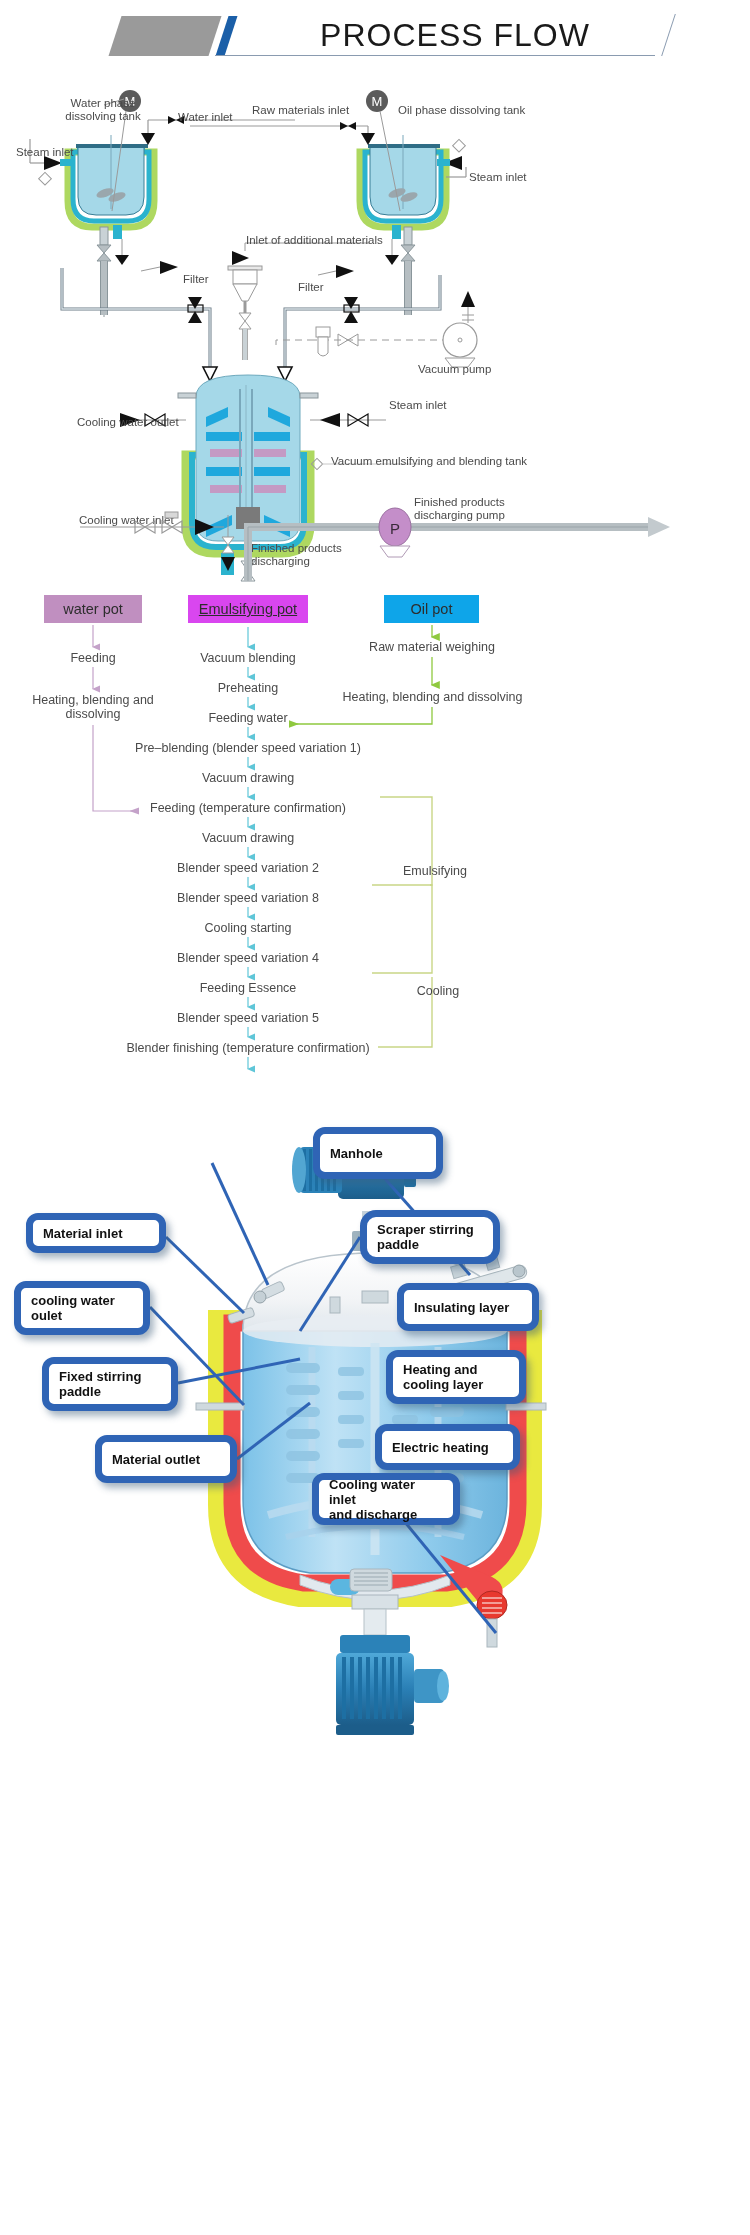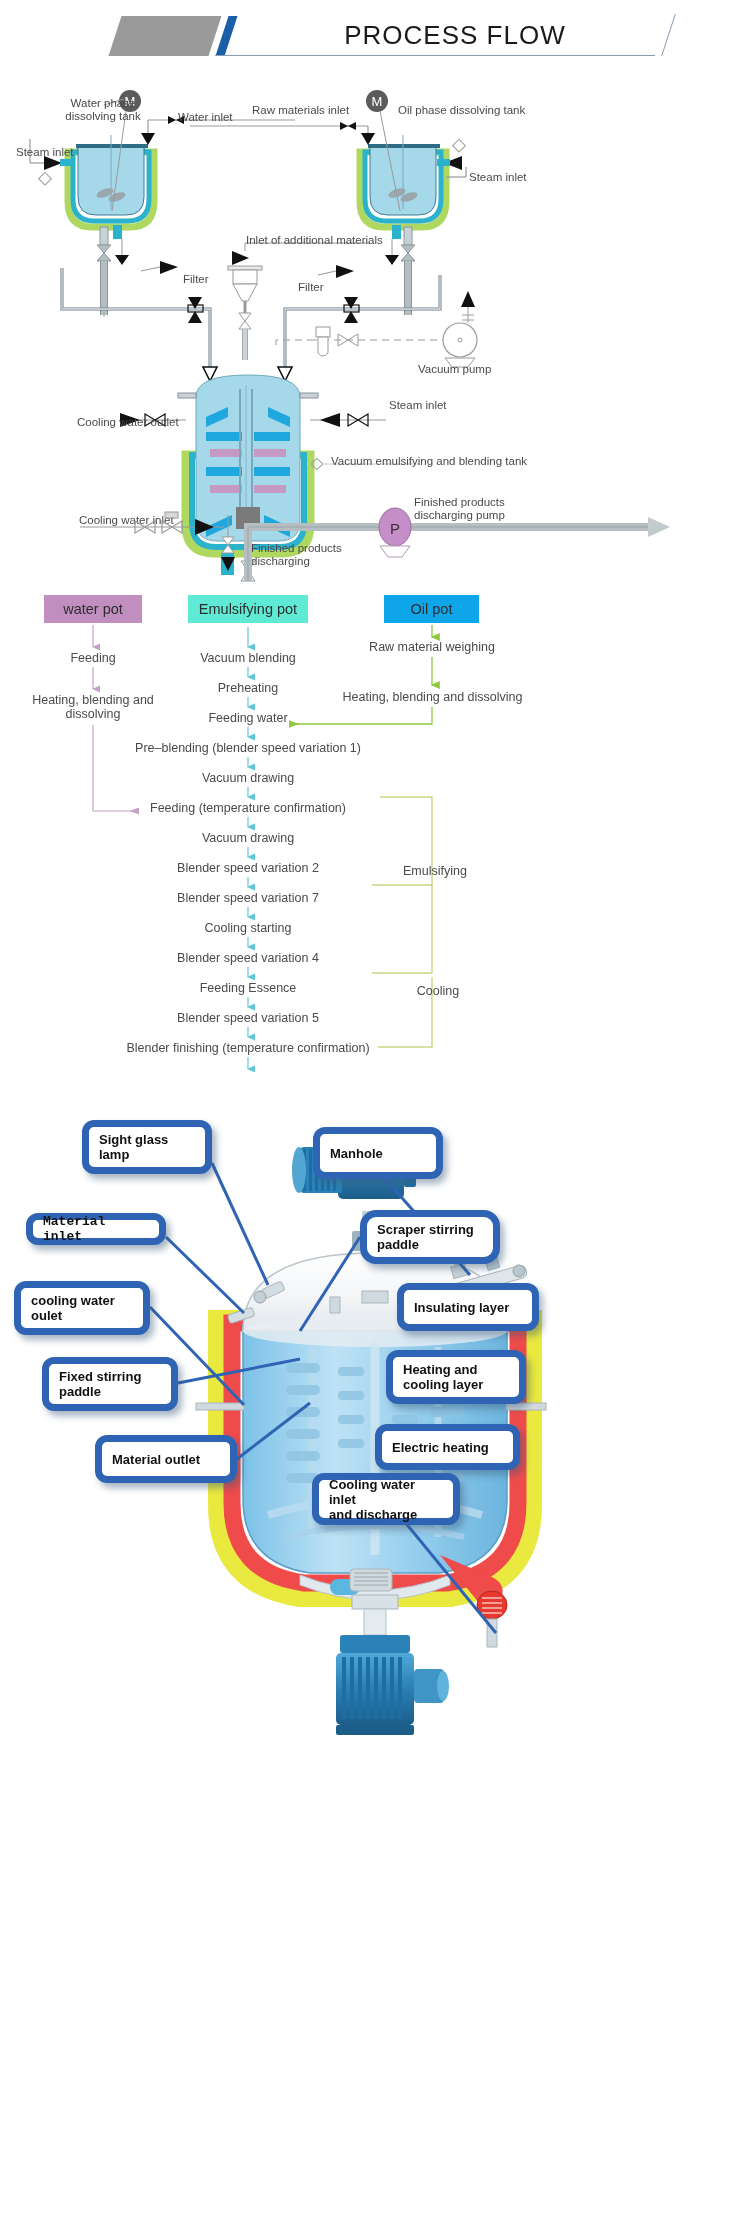--- a/index.html
+++ b/index.html
@@ -7,39 +7,39 @@
        font-family:"Liberation Sans","DejaVu Sans",sans-serif;color:#3a3a3a;}
 
   
   .header{position:absolute;left:0;top:0;width:750px;height:72px;}
   .hdr-para{position:absolute;left:115px;top:16px;width:100px;height:40px;
             background:#9a9a9a;transform:skewX(-18deg);}
   .hdr-slash{position:absolute;left:222px;top:16px;width:9px;height:40px;
              background:#1b5fa8;transform:skewX(-18deg);}
   .hdr-title{position:absolute;left:240px;top:14px;width:430px;height:42px;
              display:flex;align-items:center;justify-content:center;
-             font-size:26px;letter-spacing:1px;color:#1a1a1a;font-weight:400;}
+             font-size:32px;letter-spacing:1px;color:#1a1a1a;font-weight:400;}
   .hdr-rule{position:absolute;left:215px;top:55px;width:440px;height:1px;background:#8a9bb0;}
   .hdr-diag{position:absolute;left:650px;top:14px;width:40px;height:42px;}
   .hdr-diag i{position:absolute;left:18px;top:0;width:1px;height:42px;background:#8a9bb0;
               transform:skewX(-18deg);display:block;}
 
   
   .pid{position:absolute;left:0;top:75px;width:750px;height:510px;}
   .pid svg{position:absolute;left:0;top:0;}
   .lbl{position:absolute;font-size:11.5px;color:#4a4a4a;line-height:13px;white-space:nowrap;}
   .lbl.ctr{text-align:center;}
 
   
   .flow{position:absolute;left:0;top:585px;width:750px;height:500px;}
   .flow svg{position:absolute;left:0;top:0;}
   .potbox{position:absolute;display:flex;align-items:center;justify-content:center;
           font-size:14.5px;color:#2d2d2d;}
   .pot-water{background:#c08fc0;}
-  .pot-emul{background:#5eead4;}
+  .pot-emul{background:#d946ef;text-decoration:underline;}
   .pot-oil{background:#0ea5e9;}
   .fstep{position:absolute;font-size:12.5px;color:#4a4a4a;text-align:center;
          line-height:14px;white-space:nowrap;}
   .fstep.wrap{white-space:normal;}
 
   
   .equip{position:absolute;left:0;top:1085px;width:750px;height:1150px;}
   .equip svg{position:absolute;left:0;top:0;}
   .callout{position:absolute;box-sizing:border-box;
            border:7px solid #2f64b5;border-radius:12px;background:#ffffff;
@@ -329,21 +329,21 @@
   <div class="fstep" style="left:330px;top:105px;width:205px;">Heating, blending and dissolving</div>
 
   <div class="fstep" style="left:148px;top:66px;width:200px;">Vacuum blending</div>
   <div class="fstep" style="left:148px;top:96px;width:200px;">Preheating</div>
   <div class="fstep" style="left:148px;top:126px;width:200px;">Feeding water</div>
   <div class="fstep" style="left:98px;top:156px;width:300px;">Pre–blending (blender speed variation 1)</div>
   <div class="fstep" style="left:148px;top:186px;width:200px;">Vacuum drawing</div>
   <div class="fstep" style="left:108px;top:216px;width:280px;">Feeding (temperature confirmation)</div>
   <div class="fstep" style="left:148px;top:246px;width:200px;">Vacuum drawing</div>
   <div class="fstep" style="left:128px;top:276px;width:240px;">Blender speed variation 2</div>
-  <div class="fstep" style="left:128px;top:306px;width:240px;">Blender speed variation 7</div>
+  <div class="fstep" style="left:128px;top:306px;width:240px;">Blender speed variation 8</div>
   <div class="fstep" style="left:148px;top:336px;width:200px;">Cooling starting</div>
   <div class="fstep" style="left:128px;top:366px;width:240px;">Blender speed variation 4</div>
   <div class="fstep" style="left:148px;top:396px;width:200px;">Feeding Essence</div>
   <div class="fstep" style="left:128px;top:426px;width:240px;">Blender speed variation 5</div>
   <div class="fstep" style="left:88px;top:456px;width:320px;">Blender finishing (temperature confirmation)</div>
 
   <div class="fstep" style="left:390px;top:279px;width:90px;">Emulsifying</div>
   <div class="fstep" style="left:403px;top:399px;width:70px;">Cooling</div>
 </div>
 
@@ -498,27 +498,24 @@
     <path d="M150,222 L244,320"></path>
     <path d="M397,222 L530,222"></path>
     <path d="M178,298 L300,274"></path>
     <path d="M386,292 L516,292"></path>
     <path d="M375,362 L506,362"></path>
     <path d="M237,374 L310,318"></path>
     <path d="M386,414 L496,548"></path>
   </g>
 </svg>
 
-  <div class="callout" style="left:82px;top:35px;width:130px;height:54px;">
-    <span>Sight glass<br>lamp</span>
-  </div>
   <div class="callout" style="left:313px;top:42px;width:130px;height:52px;justify-content:flex-start;">
     <span>Manhole</span>
   </div>
-  <div class="callout" style="left:26px;top:128px;width:140px;height:32px;font-family:Liberation Mono, monospace;">
+  <div class="callout" style="left:26px;top:128px;width:140px;height:40px;">
     <span>Material inlet</span>
   </div>
   <div class="callout" style="left:360px;top:125px;width:140px;height:54px;border-radius:16px;">
     <span>Scraper stirring<br>paddle</span>
   </div>
   <div class="callout" style="left:14px;top:196px;width:136px;height:54px;">
     <span>cooling water<br>oulet</span>
   </div>
   <div class="callout" style="left:397px;top:198px;width:142px;height:48px;">
     <span>Insulating layer</span>

